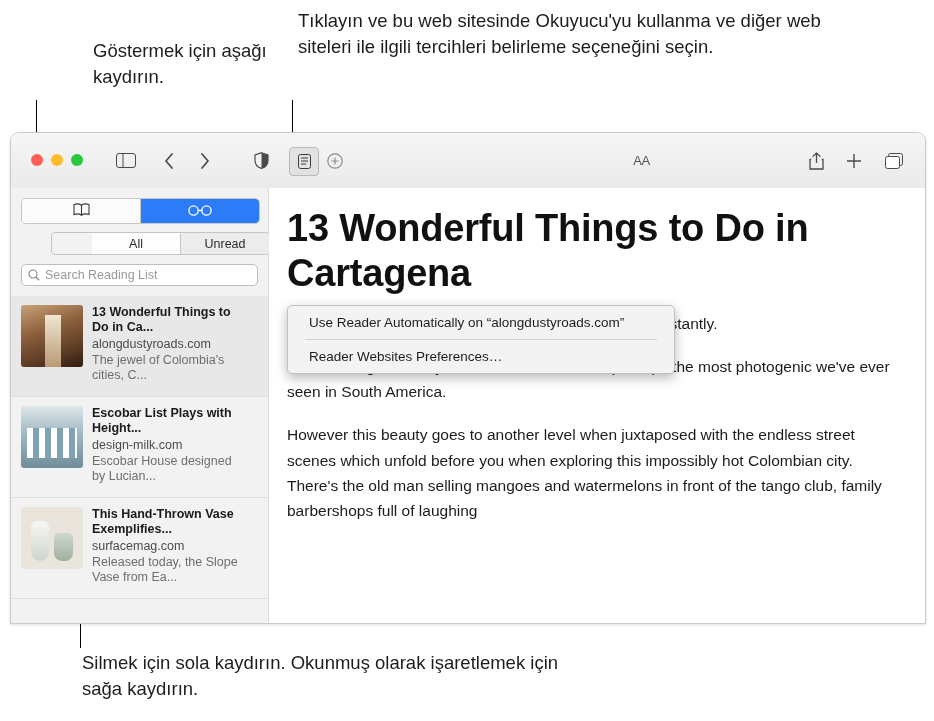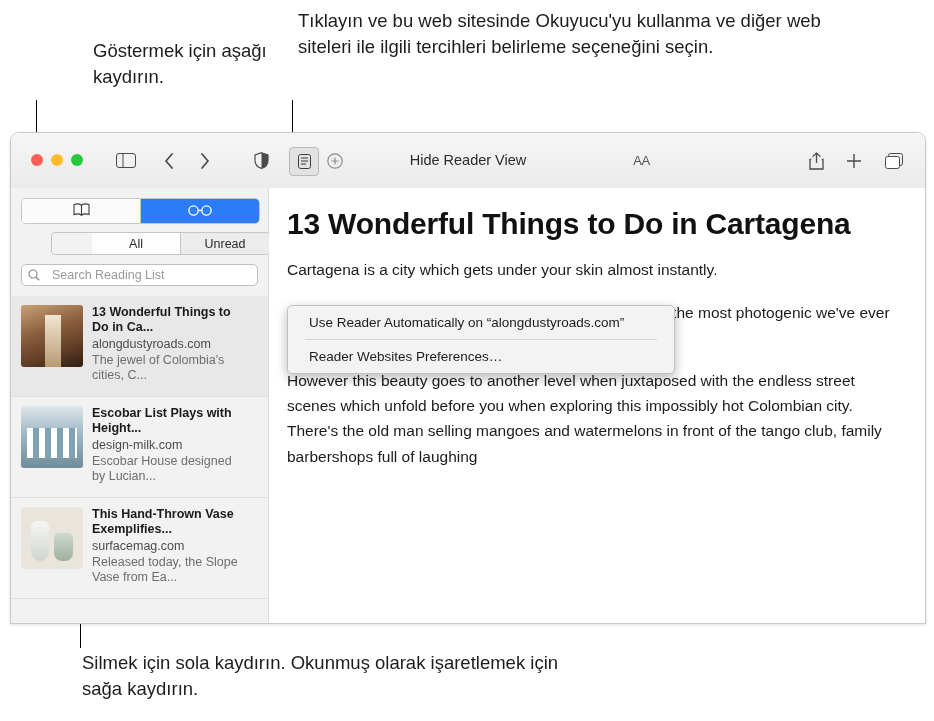--- a/index.html
+++ b/index.html
@@ -158,21 +158,20 @@
     position: absolute;
     left: 10px; top: 76px;
     width: 237px; height: 22px;
     background: #ffffff;
     border: 1px solid #bfbfbf;
     border-radius: 5px;
     display: flex;
     align-items: center;
     padding: 0 6px;
     box-sizing: border-box;
-    gap: 7px;
   }
   #search-box .mag { color: #8a8a8a; margin-right: 5px; display:flex; }
   #search-input-text {
     font-size: 12.5px;
     color: #9a9a9a;
   }
 
   #reading-list {
     position: absolute;
     left: 0; right: 0;
@@ -245,21 +244,21 @@
   #content {
     position: absolute;
     left: 258px; right: 0;
     top: 55px; bottom: 0;
     background: #ffffff;
     padding: 18px 34px 0 18px;
     box-sizing: border-box;
     overflow: hidden;
   }
   #article-title {
-    font-size: 30px;
+    font-size: 38px;
     font-weight: bold;
     line-height: 1.18;
     color: #111;
     margin: 0 0 14px 0;
     letter-spacing: -0.2px;
   }
   #article-date {
     font-size: 15px;
     color: #2b2b2b;
     margin-bottom: 20px;
@@ -345,21 +344,20 @@
         </svg>
     </div>
     <div class="tb-btn" id="btn-plus-circle">
       <svg width="16" height="16" viewBox="0 0 16 16">
           <circle cx="8" cy="8" r="7.2" fill="none" stroke="#8d8d8d" stroke-width="1.2"></circle>
           <line x1="8" y1="4.4" x2="8" y2="11.6" stroke="#8d8d8d" stroke-width="1.2"></line>
           <line x1="4.4" y1="8" x2="11.6" y2="8" stroke="#8d8d8d" stroke-width="1.2"></line>
         </svg>
     </div>
 
-    <div id="toolbar-title">Hide Reader View</div>
     <div id="btn-aa">AA</div>
 
     <div class="tb-btn" id="btn-share">
       <svg width="15" height="18" viewBox="0 0 15 18">
           <path d="M7.5 1 L7.5 11" stroke="#4a4a4a" stroke-width="1.3"></path>
           <polyline points="4,4.4 7.5,1 11,4.4" fill="none" stroke="#4a4a4a" stroke-width="1.3" stroke-linecap="round" stroke-linejoin="round"></polyline>
           <path d="M2.2 7.5 H1 V17 H14 V7.5 H12.8" fill="none" stroke="#4a4a4a" stroke-width="1.3"></path>
         </svg>
     </div>
     <div class="tb-btn" id="btn-newtab">

